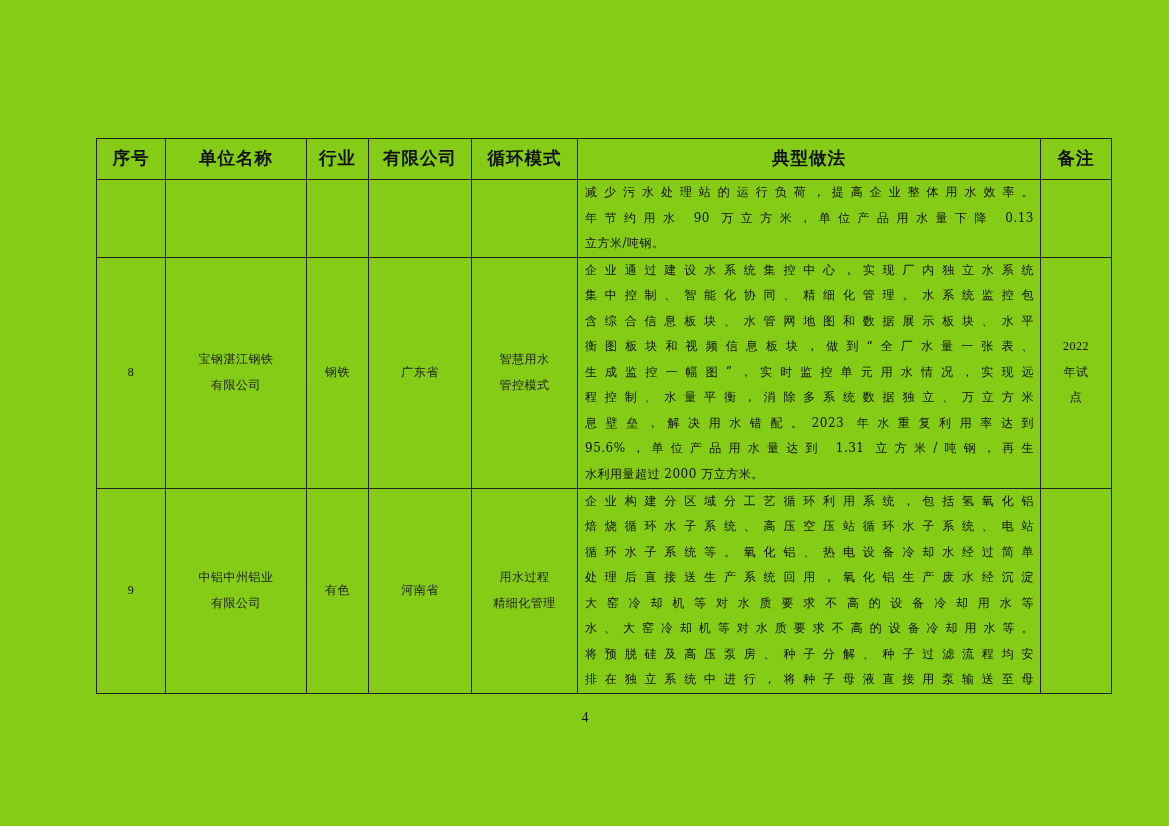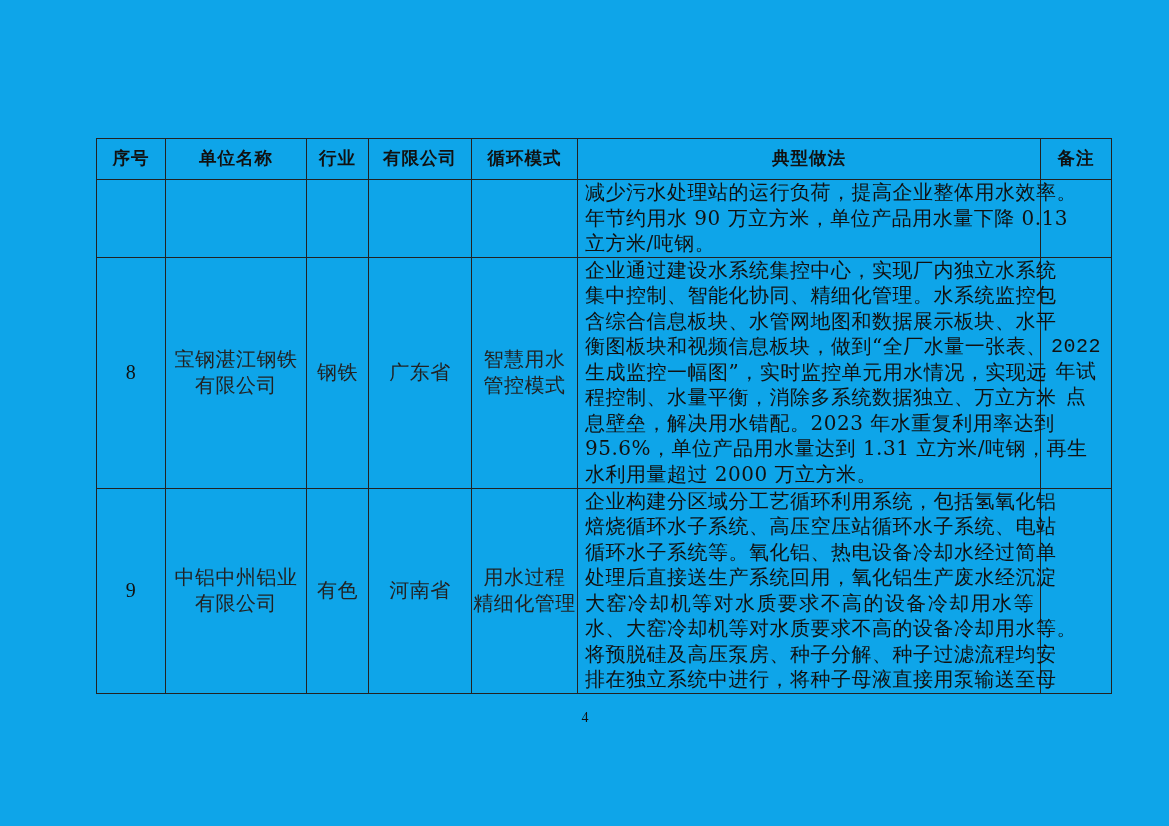--- a/index.html
+++ b/index.html
@@ -12,36 +12,36 @@
       height: 826px;
       position: relative;
       overflow: hidden;
       font-family: "DejaVu Serif", "Liberation Serif", serif;
       color: #111111;
     }
     .page {
       position: absolute;
       left: 0; top: 0;
       width: 1169px; height: 826px;
-      background: #0ea5e9;
+      background: #84cc16;
     }
     table.doc-table {
       position: absolute;
       left: 96px;
       top: 138px;
       width: 1015px;
       border-collapse: collapse;
       table-layout: fixed;
     }
     table.doc-table td, table.doc-table th {
       border: 1.3px solid #222222;
       padding: 0;
       vertical-align: middle;
       text-align: center;
-      font-size: 20px;
+      font-size: 12px;
       line-height: 25.5px;
       letter-spacing: 0.5px;
     }
     table.doc-table th {
       height: 40px;
       font-weight: bold;
       font-family: "DejaVu Sans", "Liberation Sans", sans-serif;
       font-size: 17.5px;
       letter-spacing: 1px;
     }
@@ -66,21 +66,21 @@
       font-size: 16px;
       line-height: 25px;
       letter-spacing: 1.5px;
       color: #222222;
     }
     td.cell-num {
       font-family: "Liberation Serif", "DejaVu Serif", serif;
       font-size: 18px;
     }
     td.cell-note {
-      font-family: Liberation Mono, monospace;
+      font-family: Liberation Serif, serif;
       font-size: 17px;
       line-height: 25px;
     }
     .note-line { display: block; }
     .page-number {
       position: absolute;
       left: 575px;
       top: 710px;
       width: 20px;
       text-align: center;

